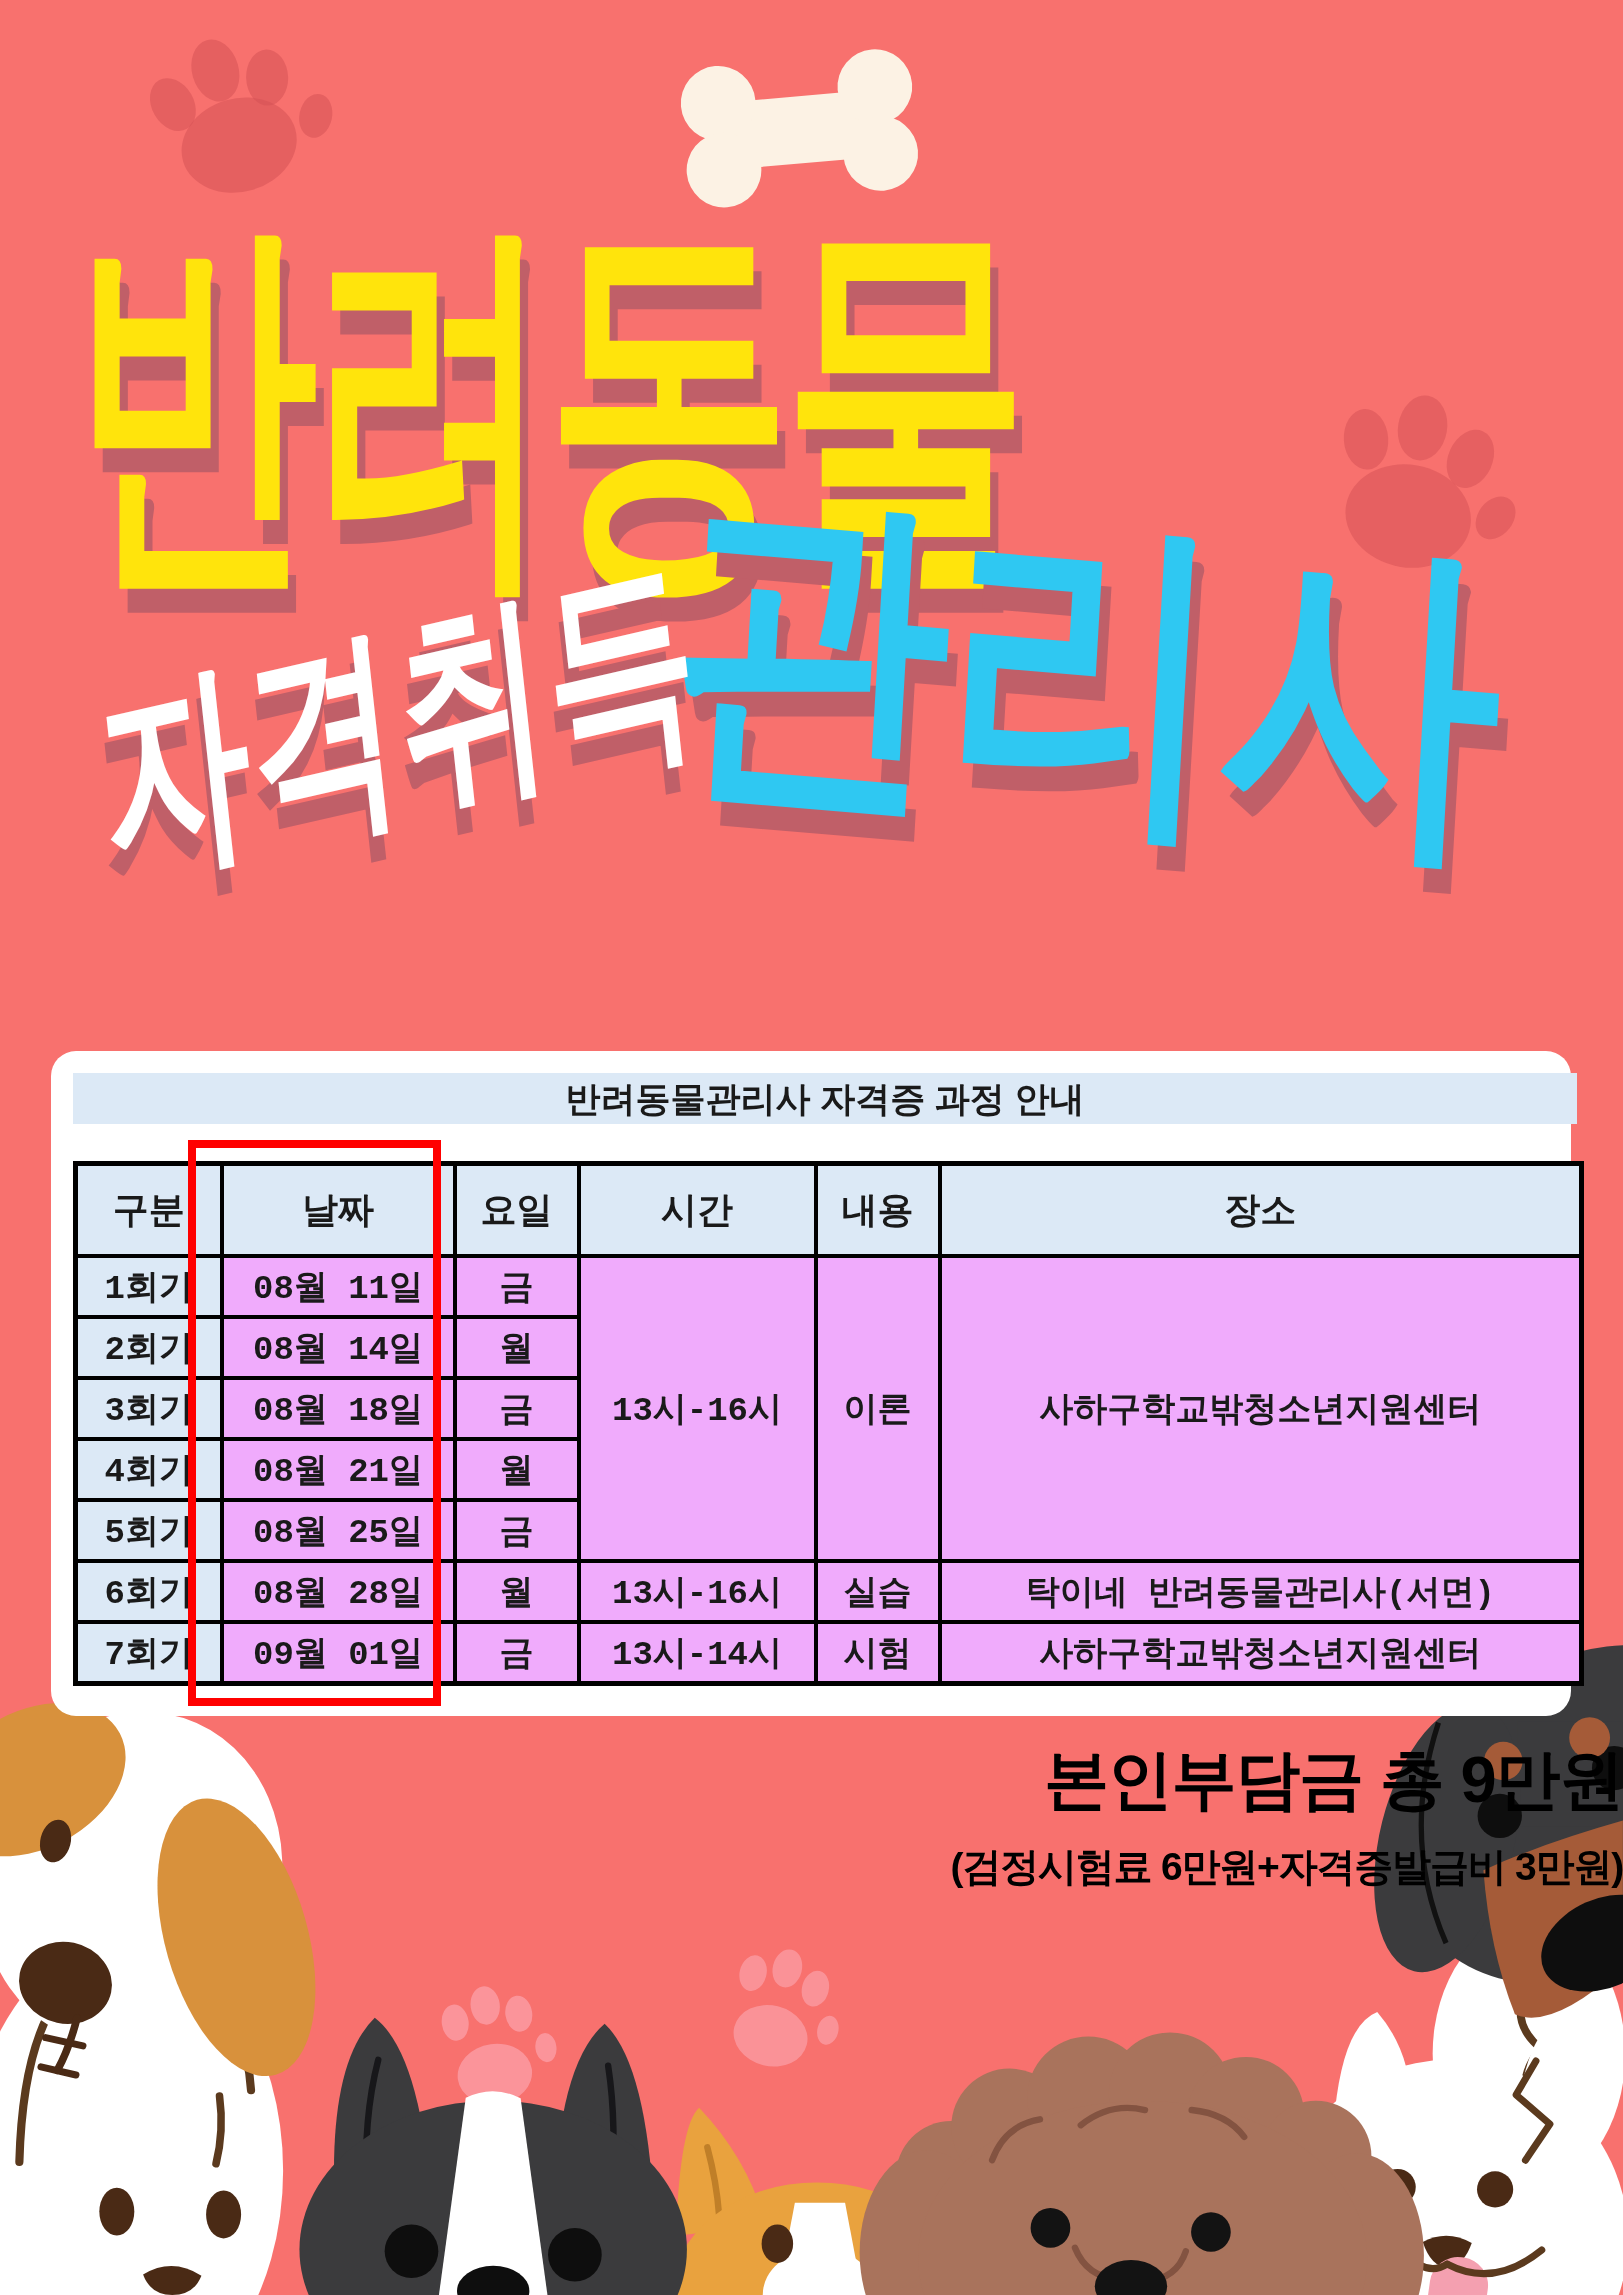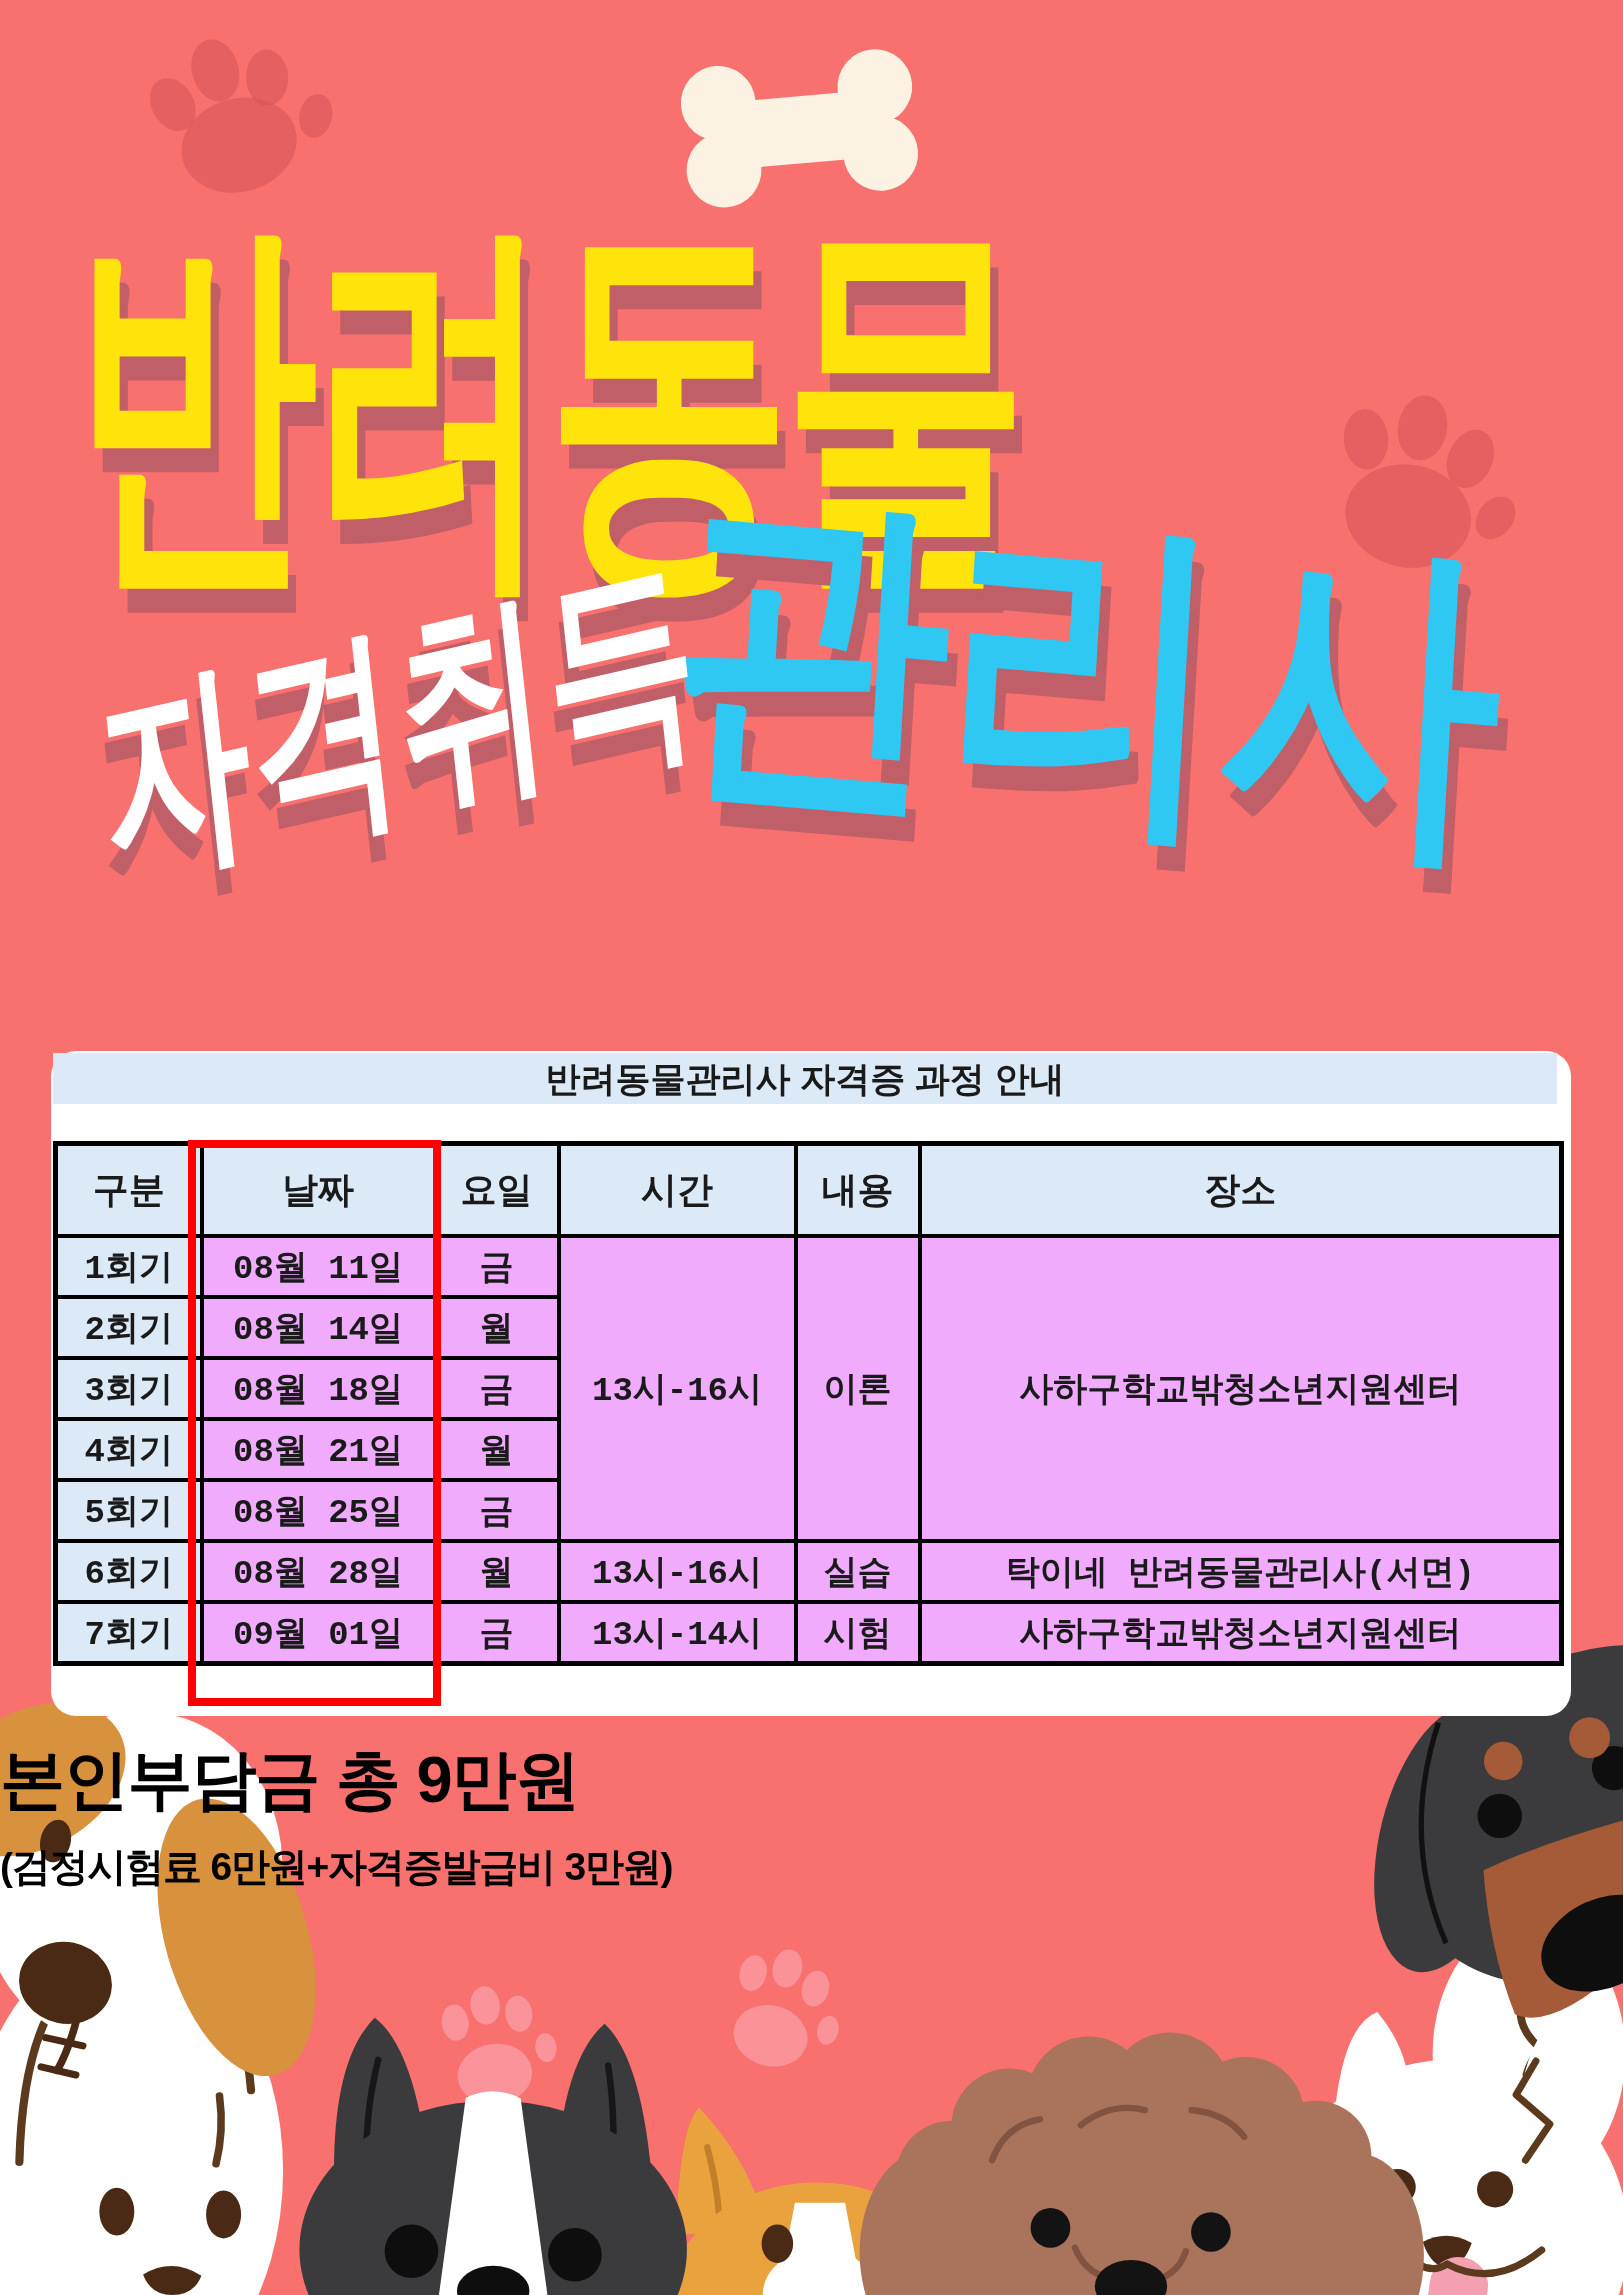--- a/index.html
+++ b/index.html
@@ -25,21 +25,21 @@
   }
   .title-white{
     left:90px;top:680px;font-size:149px;letter-spacing:1.2px;
     color:var(--title-white,#FFFFFF);
     transform:scaleY(1.45) rotate(-9deg);transform-origin:left top;
     text-shadow:-4.7px 17.5px 0 var(--title-shadow,#C05F68);
   }
   
   .panel{
     position:absolute;z-index:2;left:51px;top:1051px;width:1520px;height:665px;
-    background:var(--panel-bg,#FFFFFF);box-sizing:border-box;padding:2px;border-radius:25px;
+    background:var(--panel-bg,#FFFFFF);box-sizing:border-box;padding:22px;border-radius:25px;
   }
   .panel-caption{
     width:1504px;height:51px;line-height:51px;background:var(--table-header-bg,#DCE9F6);
     text-align:center;font-size:35px;font-weight:600;color:var(--text-dark,#1A1A1A);
   }
   table.sched{
     border-collapse:collapse;margin-top:37px;table-layout:fixed;width:1506px;
     font-size:34px;font-weight:600;color:var(--text-dark,#1A1A1A);
   }
   table.sched th,table.sched td{
@@ -49,21 +49,21 @@
   table.sched{border:5.8px solid var(--table-border,#000);font-family:Liberation Mono, monospace;}
   table.sched th{height:88px;background:var(--table-header-bg,#DCE9F6);font-size:36px;}
   table.sched td{height:57px;}
   table.sched td.c-session{background:var(--table-header-bg,#DCE9F6);}
   .date-highlight{
     position:absolute;left:137px;top:89px;width:253px;height:566px;
     border:8.2px solid var(--highlight-red,#FF0000);box-sizing:border-box;z-index:5;
     pointer-events:none;
   }
   
-  .fee{position:absolute;z-index:3;left:0;width:1623px;text-align:left;color:#000;white-space:nowrap;}
+  .fee{position:absolute;z-index:3;left:0;width:1623px;text-align:right;color:#000;white-space:nowrap;}
   .fee-total{top:1736px;font-size:65px;font-weight:700;letter-spacing:-1.2px;}
   .fee-detail{top:1840px;font-size:39px;font-weight:600;letter-spacing:-1.2px;}
 </style>
 </head>
 <body>
 
 <svg class="decor-layer" viewBox="0 0 2781 3933" xmlns="http://www.w3.org/2000/svg" aria-hidden="true">
 
   <g transform="rotate(-5 1370 222)">
     <rect x="1235" y="165" width="270" height="115" rx="45" fill="#FCF2E4"></rect>

